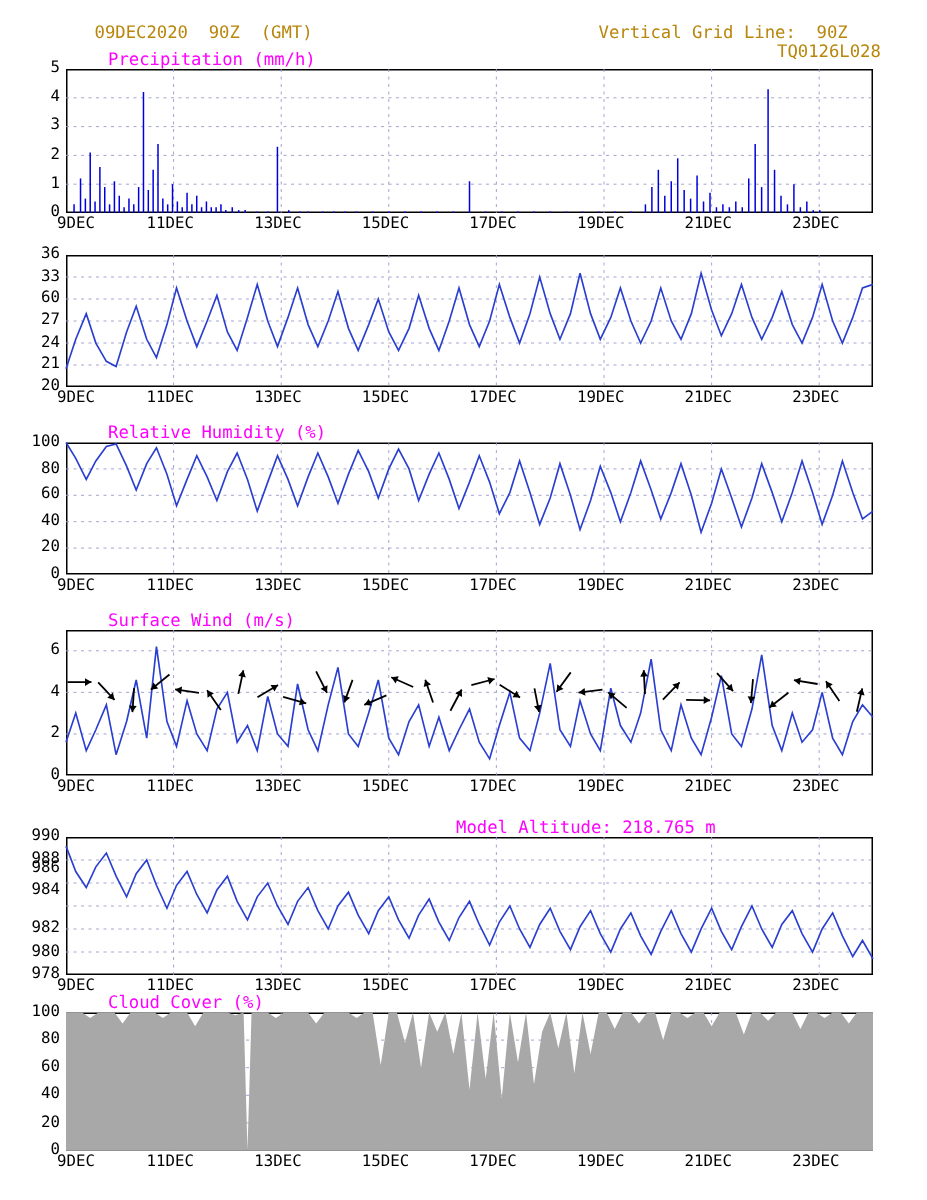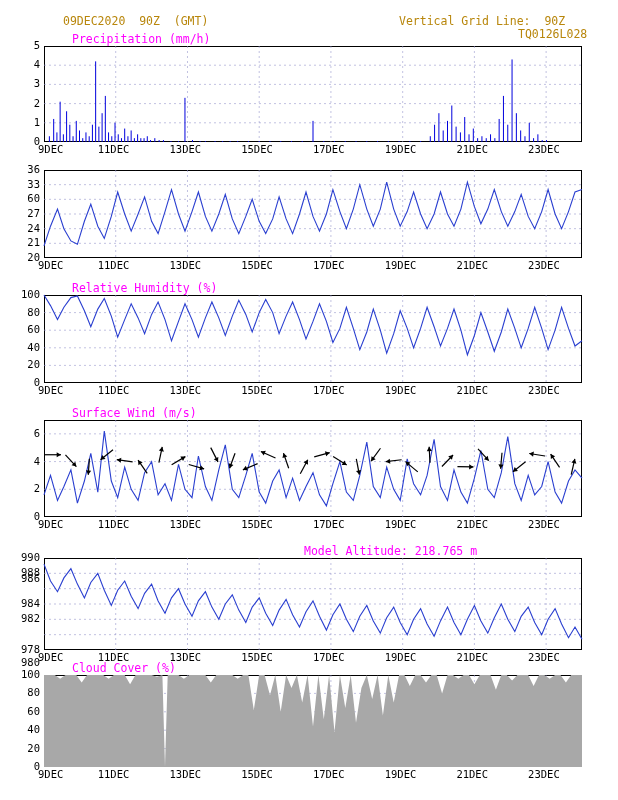--- a/index.html
+++ b/index.html
@@ -391,23 +391,23 @@
           <line x1="430.40000000000003" x2="430.40000000000003" y1="0" y2="92" class="gridline"></line>
           <line x1="502.1154" x2="502.1154" y1="0" y2="92" class="gridline"></line>
           <line x1="0" x2="538" y1="76.66666666666667" y2="76.66666666666667" class="gridline"></line>
           <line x1="0" x2="538" y1="61.333333333333336" y2="61.333333333333336" class="gridline"></line>
           <line x1="0" x2="538" y1="46" y2="46" class="gridline"></line>
           <line x1="0" x2="538" y1="30.66666666666667" y2="30.66666666666667" class="gridline"></line>
           <line x1="0" x2="538" y1="15.333333333333329" y2="15.333333333333329" class="gridline"></line>
           <path d="M0.0,6.1 L6.5,23.0 L13.5,33.7 L19.9,19.9 L26.9,10.7 L33.4,26.1 L40.4,39.9 L46.8,24.5 L53.8,15.3 L60.3,32.2 L67.3,47.5 L73.7,32.2 L80.7,23.0 L87.2,38.3 L94.1,50.6 L100.6,35.3 L107.6,26.1 L114.1,42.9 L121.0,55.2 L127.5,39.9 L134.5,30.7 L141.0,46.0 L148.0,58.3 L154.4,42.9 L161.4,33.7 L167.9,49.1 L174.8,61.3 L181.3,46.0 L188.3,36.8 L194.8,52.1 L201.8,64.4 L208.2,49.1 L215.2,39.9 L221.7,55.2 L228.7,67.5 L235.1,52.1 L242.1,41.4 L248.6,56.7 L255.5,69.0 L262.0,53.7 L269.0,42.9 L275.5,58.3 L282.4,72.1 L288.9,56.7 L295.9,46.0 L302.4,61.3 L309.3,73.6 L315.8,58.3 L322.8,47.5 L329.3,62.9 L336.3,75.1 L342.7,59.8 L349.7,49.1 L356.2,64.4 L363.2,76.7 L369.6,61.3 L376.6,50.6 L383.1,65.9 L390.1,78.2 L396.5,62.9 L403.5,49.1 L410.0,64.4 L416.9,76.7 L423.4,61.3 L430.4,47.5 L436.9,62.9 L443.8,75.1 L450.3,59.8 L457.3,46.0 L463.8,61.3 L470.8,73.6 L477.2,58.3 L484.2,49.1 L490.7,64.4 L497.7,76.7 L504.1,61.3 L511.1,50.6 L517.6,65.9 L524.5,79.7 L531.0,69.0 L538.0,81.3" class="series"></path>
         </svg>
         <div class="ytick" style="top: 85px;">978</div>
-        <div class="ytick" style="top: 69.6667px; margin-top: 28px;">980</div>
+        <div class="ytick" style="top: 69.6667px;">980</div>
         <div class="ytick" style="top: 54.3333px;">982</div>
-        <div class="ytick" style="top: 39px; text-align: right;">984</div>
+        <div class="ytick" style="top: 29px; text-align: right;">984</div>
         <div class="ytick" style="top: 14px;">986</div>
         <div class="ytick" style="top: 8.33333px;">988</div>
         <div class="ytick" style="top: -7px;">990</div>
         <div class="title" style="top: -14px; left: 260px;">Model Altitude: 218.765 m</div>
         <div style="position: absolute; left: 0px; top: 93px; width: 538px; height: 14px;">
           <div class="xtick" style="left: -6px;">9DEC</div>
           <div class="xtick" style="left: 53.7154px;">11DEC</div>
           <div class="xtick" style="left: 125.485px;">13DEC</div>
           <div class="xtick" style="left: 197.2px;">15DEC</div>
           <div class="xtick" style="left: 268.915px;">17DEC</div>

